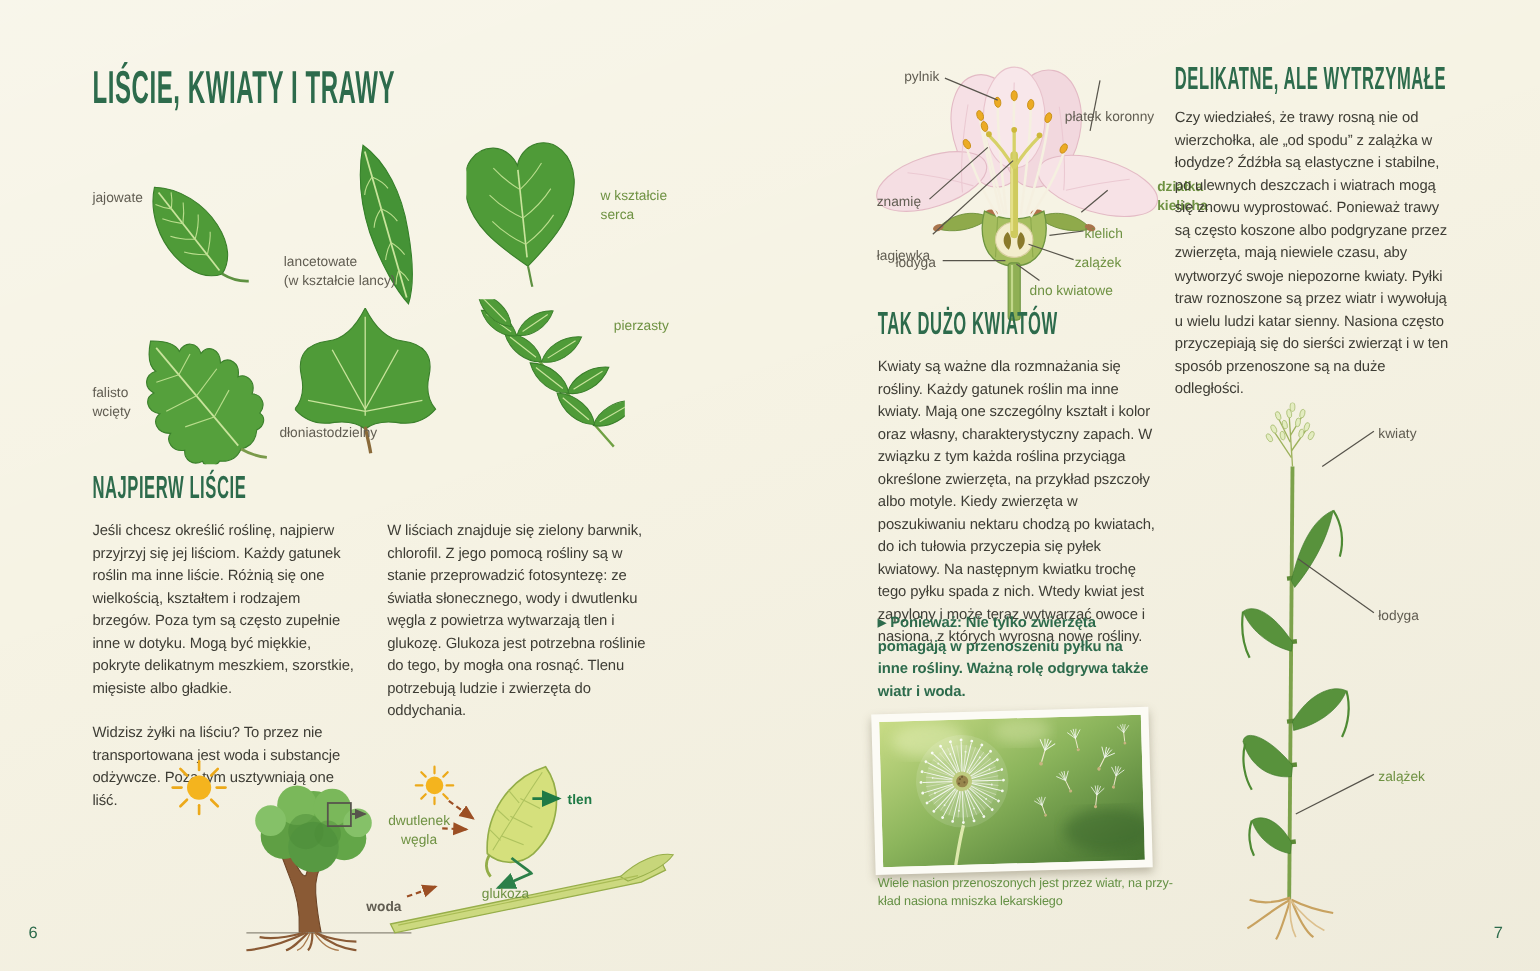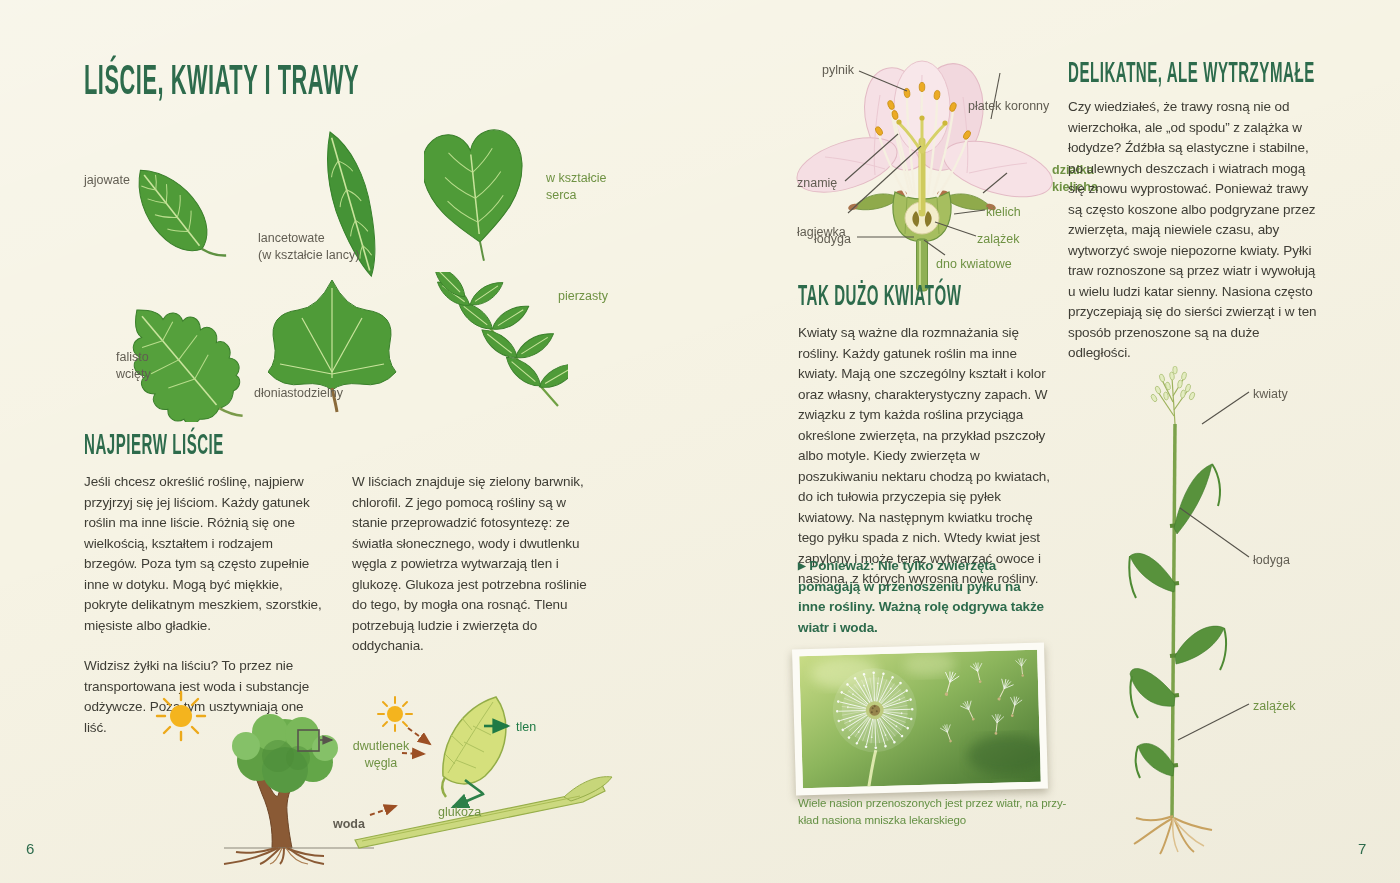--- a/index.html
+++ b/index.html
@@ -6,21 +6,21 @@
   .spread{position:relative;width:1400px;height:883px;background:#F6F3E4;overflow:hidden;
           background-image:linear-gradient(160deg, rgba(255,255,255,.25), rgba(0,0,0,0) 40%, rgba(120,110,80,.06));}
   .abs{position:absolute;}
   .heading{position:absolute;color:#2D6B4C;font-weight:700;white-space:nowrap;
            transform-origin:left top;letter-spacing:1px;}
   .h-title{font-size:42px;transform:scaleX(0.52);}
   .h-section{font-size:29px;transform:scaleX(0.52);}
   .lbl{position:absolute;font-size:12.5px;line-height:1.32;color:#615D52;}
   .lbl.green{color:#6F9243;}
   .lbl.olive{color:#6F9243;}
-  .lbl.teal{color:#1F7A45;font-weight:400;}
+  .lbl.teal{color:#1F7A45;font-weight:700;}
   .multiline{white-space:pre-line;}
   .para{position:absolute;font-size:13.5px;line-height:20.5px;color:#3E3D35;letter-spacing:-0.1px;}
   .para p{margin:0 0 20px 0;}
   .tip{font-weight:700;color:#2D6B4C;}
   .tip .mark{font-size:10px;vertical-align:1px;}
   .caption{position:absolute;font-size:11.5px;line-height:1.45;color:#649044;letter-spacing:-0.1px;}
   .pagenum{position:absolute;font-size:15px;color:#2D6B4C;}
   .photo-frame{position:absolute;background:#FCFBF5;padding:7px;box-shadow:0 4px 9px rgba(90,80,55,.35);
                transform:rotate(-1.6deg);}
   svg{display:block;}
@@ -149,21 +149,21 @@
       <use href="#pleaf" transform="translate(68,22) rotate(56) scale(1.2)"></use>
       <use href="#pleaf" transform="translate(36,22) rotate(-54) scale(1.2)"></use>
       <use href="#pleaf" transform="translate(32,10) rotate(-45) scale(1.3)"></use>
     </svg>
 
     <div class="lbl abs" style="left:84px;top:172px;">jajowate</div>
     <div class="lbl multiline abs" style="left:258px;top:230px;">lancetowate
 (w kształcie lancy)</div>
     <div class="lbl green multiline abs" style="left:546px;top:170px;">w kształcie
 serca</div>
-    <div class="lbl multiline abs" style="left:84px;top:349px;margin-left:32px;">falisto
+    <div class="lbl multiline abs" style="left:84px;top:349px;">falisto
 wcięty</div>
     <div class="lbl abs" style="left:254px;top:385px;">dłoniastodzielny</div>
     <div class="lbl green abs" style="left:558px;top:288px;">pierzasty</div>
 
     <div class="heading h-section abs" style="left:84px;top:428px;">NAJPIERW LIŚCIE</div>
 
     <div class="para" style="left:84px;top:472px;width:240px;">
       <p>Jeśli chcesz określić roślinę, najpierw przyjrzyj się jej liściom. Każdy gatunek roślin ma inne liście. Różnią się one wielkością, kształtem i rodzajem brzegów. Poza tym są często zupełnie inne w dotyku. Mogą być miękkie, pokryte delikatnym meszkiem, szorstkie, mięsiste albo gładkie.</p>
       <p>Widzisz żyłki na liściu? To przez nie transportowana jest woda i substancje odżywcze. Poza tym usztywniają one liść.</p>
     </div>

